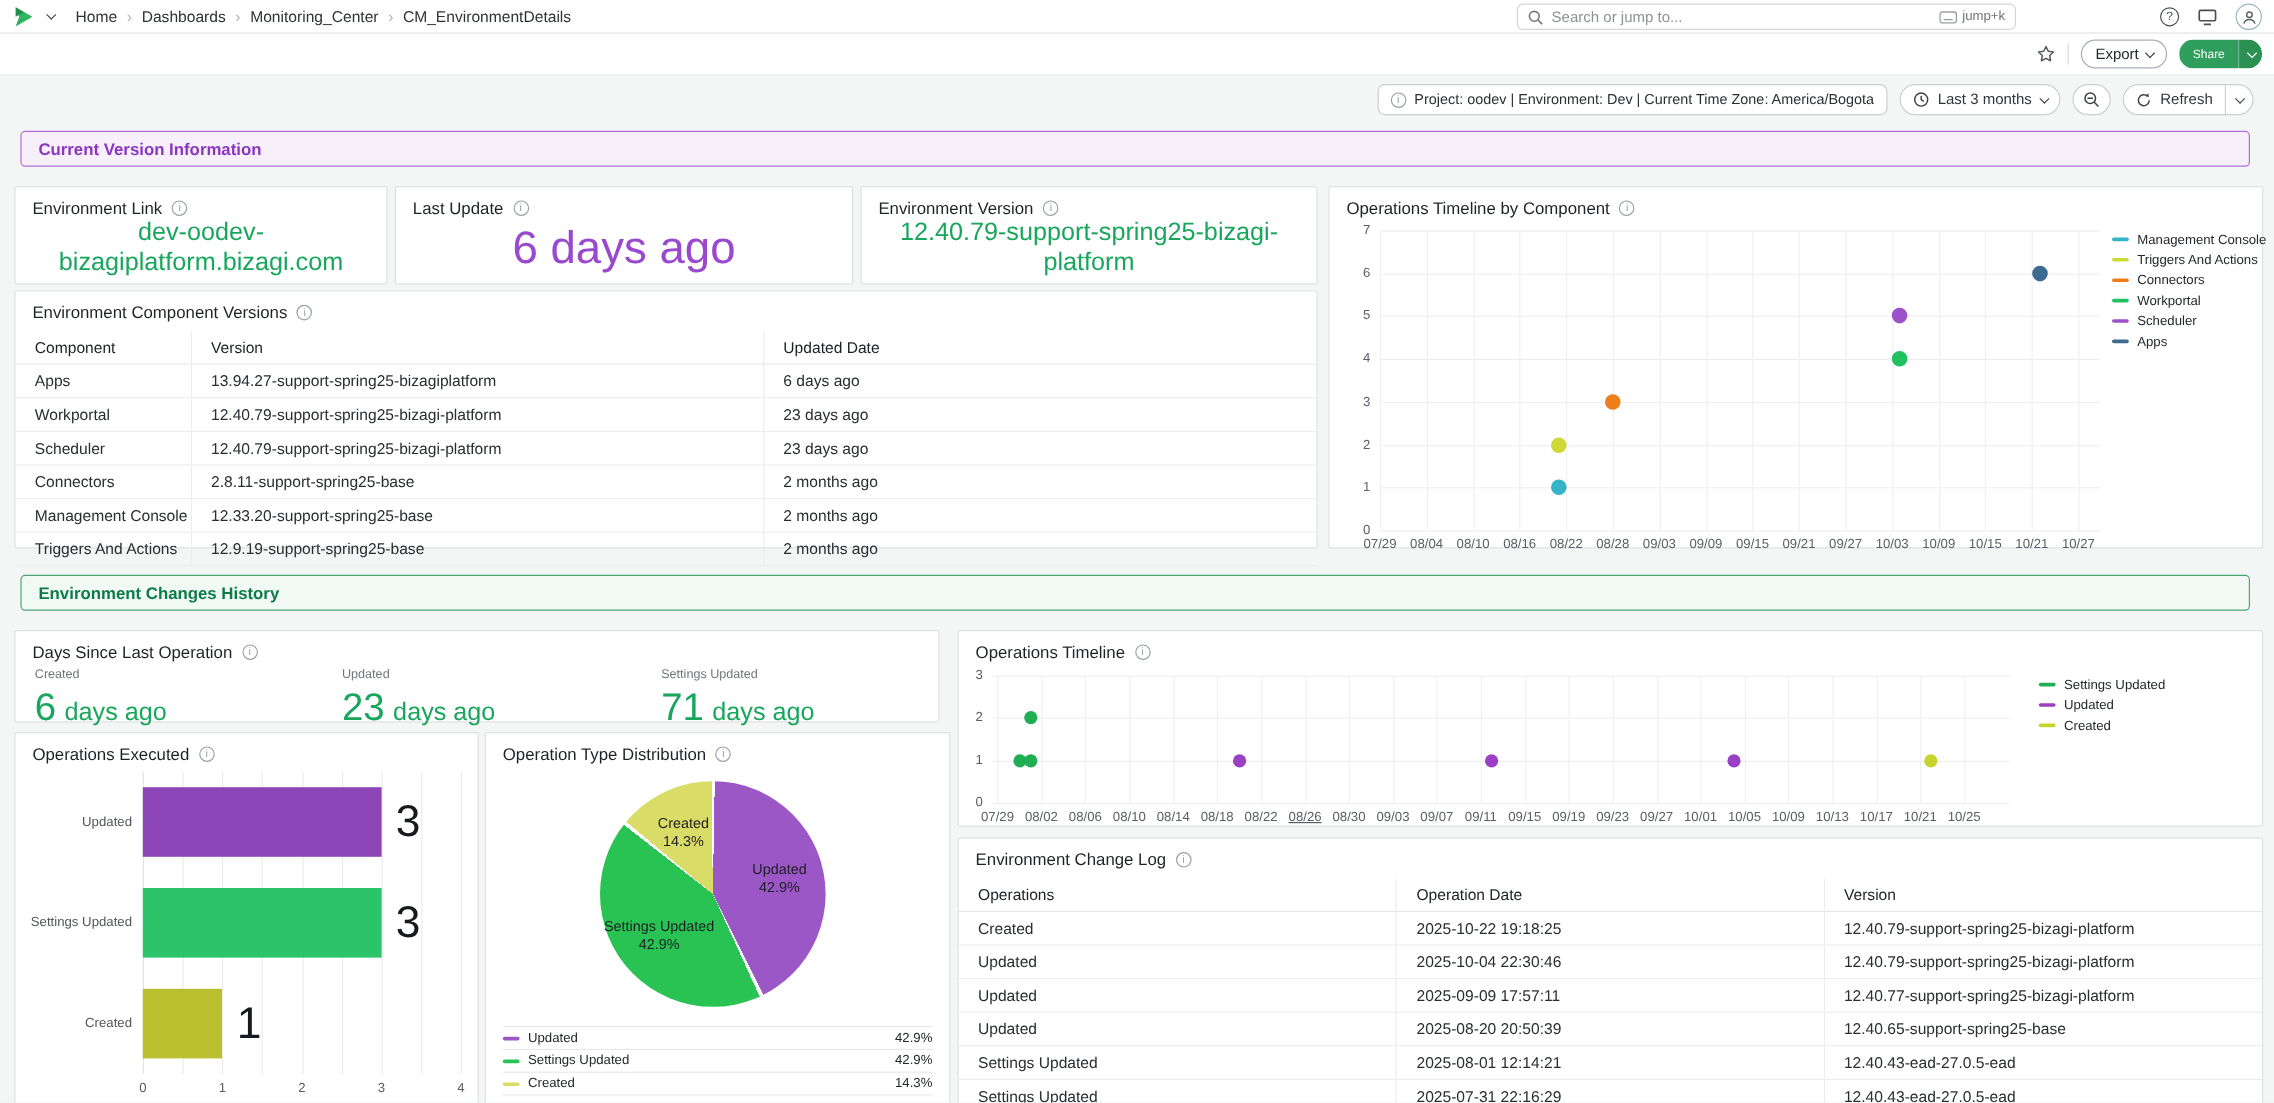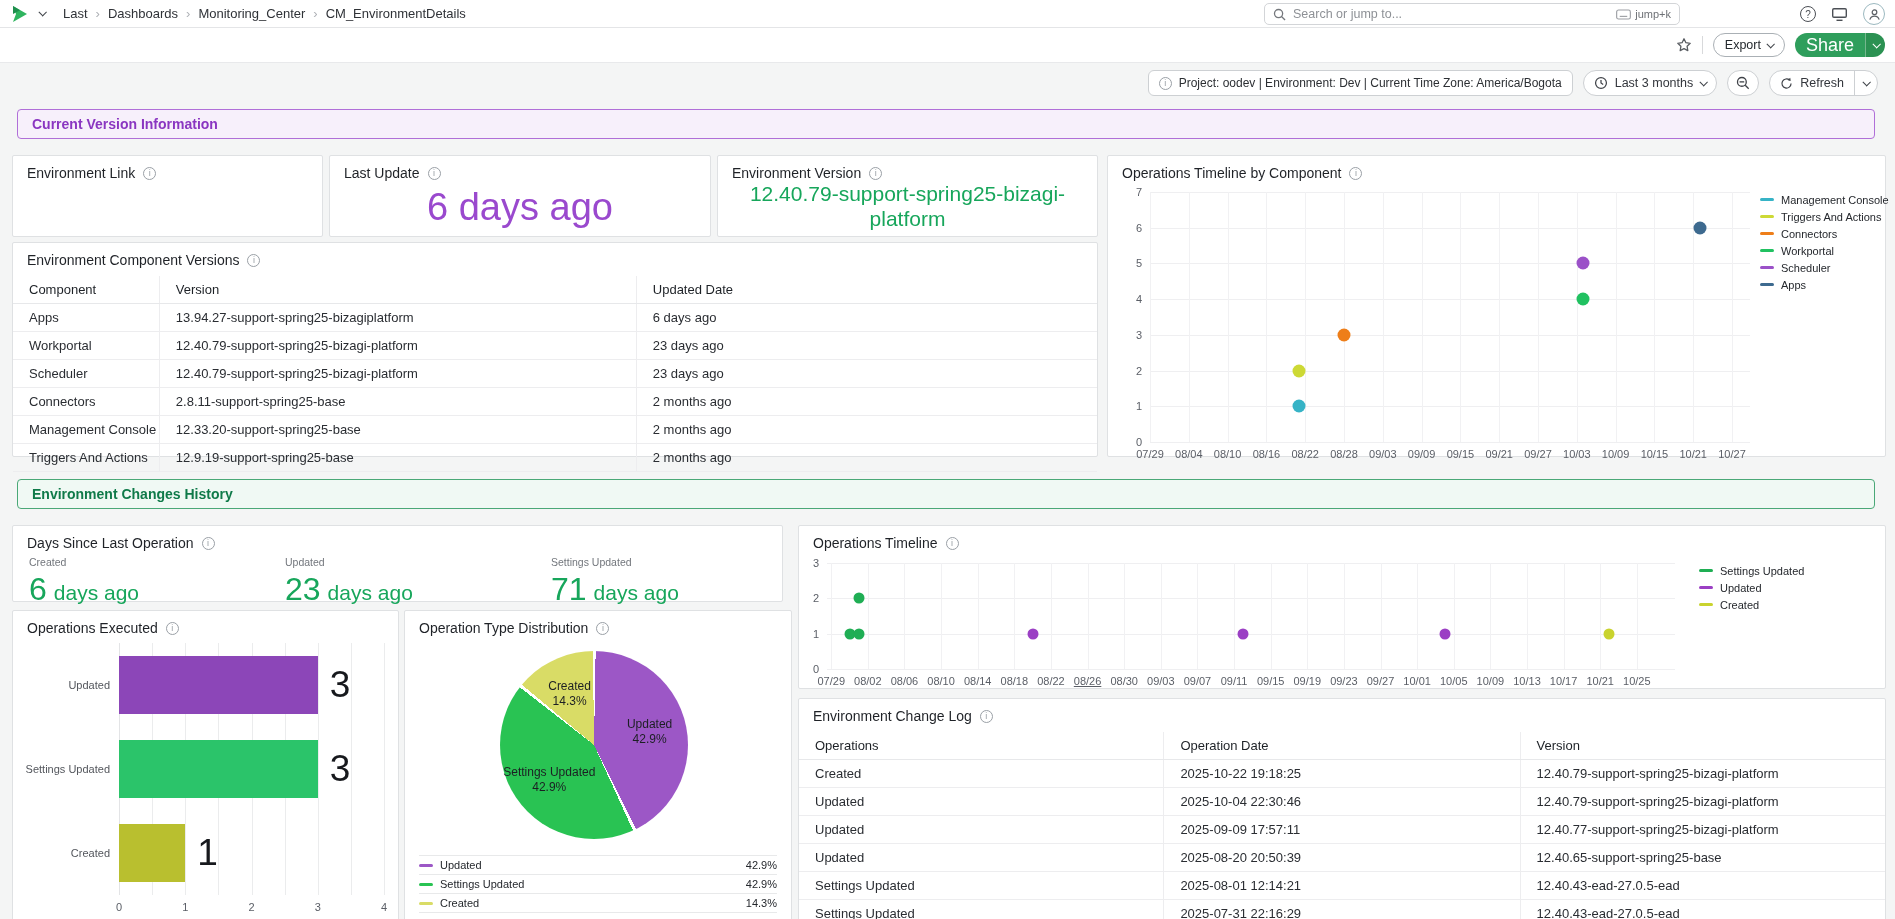--- a/index.html
+++ b/index.html
@@ -24,21 +24,21 @@
   .kbd-wrap { display:flex; align-items:center; gap:4px; color:#6e7176; font-size:11px; }
   .nav-icons { position:absolute; right:10px; top:0; height:28px; display:flex; align-items:center; gap:15px; }
   .help-circle { width:16px; height:16px; border:1.3px solid #4b4f55; border-radius:50%; color:#4b4f55; font-size:10px; display:flex; align-items:center; justify-content:center; }
   .avatar { width:22px; height:22px; border:1.4px solid #9cb9c0; border-radius:50%; display:flex; align-items:center; justify-content:center; }
 
   
   .subbar { position:absolute; left:0; top:28px; width:100%; height:35px; background:#fff; border-bottom:1px solid #e8e9eb; display:flex; align-items:center; justify-content:flex-end; padding-right:10px; gap:10px; z-index:4; }
   .vdiv { width:1px; height:18px; background:#d8d9db; }
   .btn-export { height:24px; padding:0 11px; border:1px solid #aab0b5; border-radius:12px; background:#fff; font-size:12.5px; color:#24292e; display:flex; align-items:center; gap:6px; cursor:pointer; }
   .share-group { display:flex; height:24px; border-radius:12px; overflow:hidden; cursor:pointer; }
-  .btn-share { background:#2f9e5c; color:#fff; font-size:18px; font-weight:500; display:flex; align-items:center; padding:0 11px; }
+  .btn-share { background:#2f9e5c; color:#fff; font-size:10px; font-weight:500; display:flex; align-items:center; padding:0 11px; }
   .btn-share-chev { background:#2b9152; width:20px; display:flex; align-items:center; justify-content:center; border-left:1px solid rgba(255,255,255,.35); }
 
   
   .controlsbar { position:absolute; top:70px; right:17px; height:26px; display:flex; align-items:center; gap:10px; z-index:3; }
   .scope-box { height:26px; display:flex; align-items:center; gap:7px; border:1px solid #cdd0d3; border-radius:6px; background:#fff; padding:0 10px; font-size:12px; color:#2c2f33; cursor:pointer; }
   .ctl-btn { height:26px; display:flex; align-items:center; gap:7px; border:1px solid #cdd0d3; border-radius:15px; background:#fff; padding:0 10px; font-size:12.5px; color:#33363c; cursor:pointer; }
   .ctl-group { display:flex; height:26px; border:1px solid #cdd0d3; border-radius:15px; background:#fff; overflow:hidden; }
   .ctl-group .seg { display:flex; align-items:center; gap:7px; padding:0 10px; font-size:12.5px; color:#33363c; cursor:pointer; }
   .ctl-group .seg + .seg { border-left:1px solid #cdd0d3; padding:0 8px; }
 
@@ -115,21 +115,21 @@
 
   <header class="navbar">
     <span class="logo">
       <svg width="20" height="20" viewBox="0 0 20 20">
         <polygon points="3,2 17,10 3,18 6,10" fill="#2fb45f"></polygon>
         <polygon points="3,2 10,6.2 3,10" fill="#1f8f4d"></polygon>
       </svg>
     </span>
     <span class="chev dark org-chev"></span>
     <nav class="crumbs" id="crumbs">
-        <div class="crumb">Last</div>
+        <div class="crumb">Home</div>
         <div class="crumb-sep">›</div>
         <div class="crumb">Dashboards</div>
         <div class="crumb-sep">›</div>
         <div class="crumb">Monitoring_Center</div>
         <div class="crumb-sep">›</div>
         <div class="crumb">CM_EnvironmentDetails</div>
       </nav>
 
     <div class="search">
       <span style="display:flex;">
@@ -223,20 +223,21 @@
   </div>
   <div class="banner green">
     <span>Environment Changes History</span>
   </div>
 
   <div class="panel" id="p-envlink">
     <div class="ptitle-row">
         <span class="ptitle">Environment Link</span>
         <span class="info-icon">i</span>
       </div>
+    <div class="stat-value stat-green">dev-oodev-bizagiplatform.bizagi.com</div>
   </div>
 
   <div class="panel" id="p-lastupdate">
     <div class="ptitle-row">
         <span class="ptitle">Last Update</span>
         <span class="info-icon">i</span>
       </div>
     <div class="stat-value stat-purple">6 days ago</div>
   </div>
 

